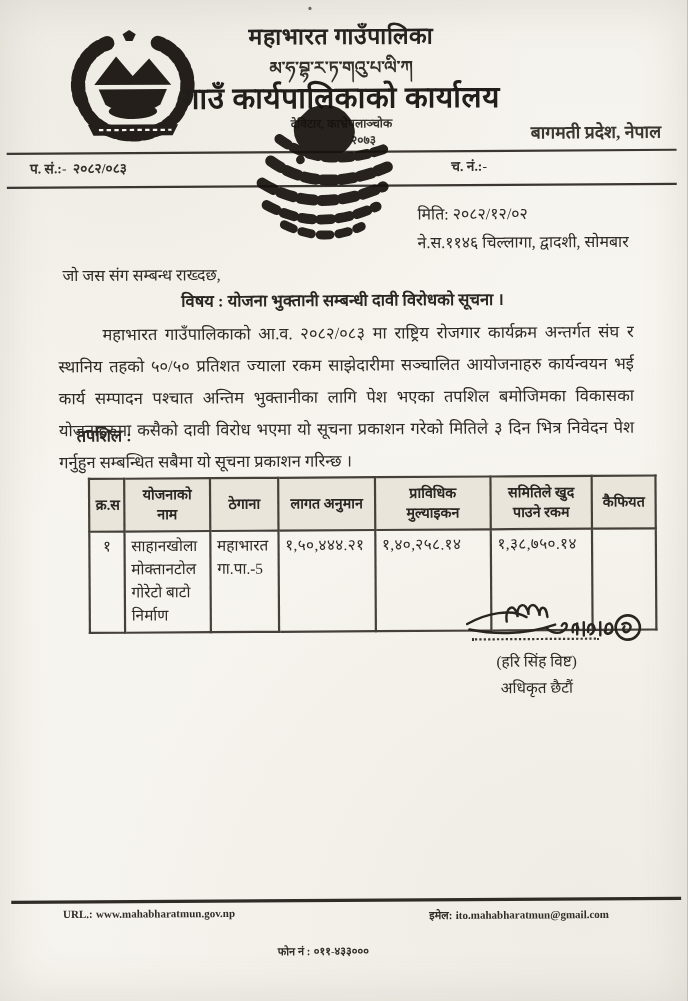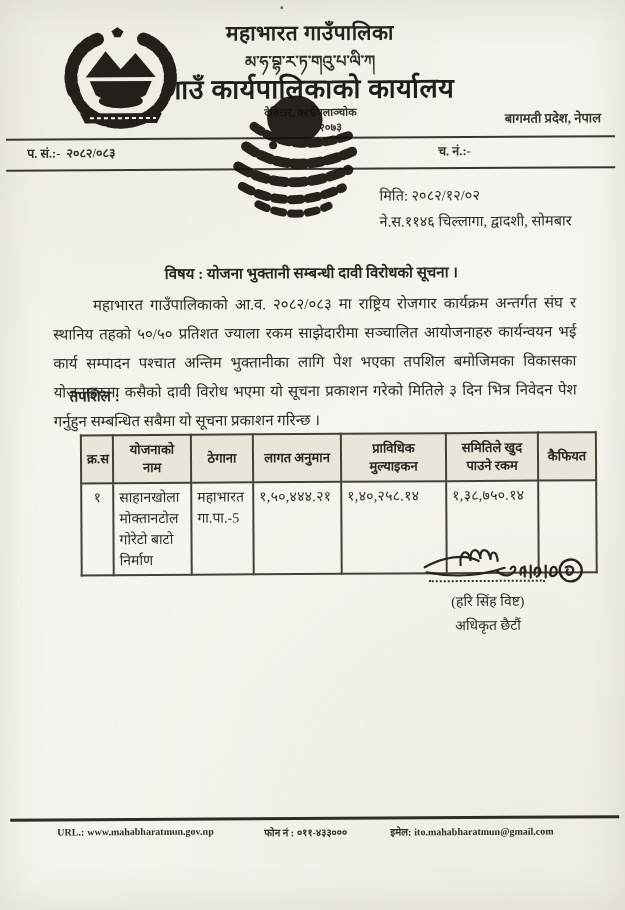--- a/index.html
+++ b/index.html
@@ -18,27 +18,27 @@
   .content{position:absolute;inset:0;transform:rotate(-0.35deg);}
   .abs{position:absolute;}
 
   
   .emblem{left:62px;top:24px;width:122px;height:112px;}
   .muni-name{left:0;right:0;top:18px;text-align:center;font-size:21px;font-weight:700;color:#26221f;letter-spacing:.5px;}
   .muni-tibetan{left:0;right:0;top:44px;text-align:center;font-size:16px;font-weight:600;color:#33302b;}
   .office-name{left:0;right:0;top:69px;text-align:center;font-size:27px;font-weight:700;color:#211d1a;letter-spacing:.5px;}
   .office-address{left:0;right:0;top:104px;text-align:center;font-size:11px;font-weight:700;color:#35312c;}
   .estd{left:40px;right:0;top:119px;text-align:center;font-size:11px;font-weight:600;color:#3a3531;}
-  .province{right:22px;top:110px;font-size:13px;font-weight:700;color:#3a3630;}
+  .province{right:22px;top:110px;font-size:16px;font-weight:700;color:#3a3630;}
   .rule{left:8px;right:8px;height:2px;background:#3b3632;}
   .rule1{top:137px;}
   .rule2{top:168px;}
   .refline{top:143px;font-size:12.5px;font-weight:700;color:#33302b;}
   .refline.left{left:29px;}
-  .refline.right{left:440px;}
+  .refline.right{left:412px;}
   .refline .val{margin-left:6px;font-weight:600;}
   .stamp{left:226px;top:90px;width:146px;height:146px;opacity:.92;}
 
   
   .dateblock{right:52px;top:183px;text-align:left;font-size:14.5px;line-height:26px;color:#2e2a26;}
   .salutation{left:58px;top:238px;font-size:14.5px;color:#2e2a26;}
   .subject{left:0;right:0;top:262px;text-align:center;font-size:15px;font-weight:700;color:#2a2622;}
   .bodypara{
     left:54px;right:48px;top:290px;font-size:15px;line-height:29px;
     text-align:justify;text-indent:40px;color:#2d2925;
@@ -56,21 +56,21 @@
   
   .sig-svg{left:420px;top:542px;width:165px;height:48px;}
   .dotted{left:428px;top:581px;width:116px;border-bottom:2.5px dotted #39342f;}
   .sig-name{left:402px;top:592px;width:170px;text-align:center;font-size:14px;color:#2e2a26;}
   .sig-title{left:402px;top:616px;width:170px;text-align:center;font-size:14px;color:#2e2a26;}
 
   
   .footer-rule{left:8px;right:8px;top:817px;height:3px;background:#2f2b27;}
   .footer-item{top:825px;font-size:10px;font-weight:700;color:#302c28;}
   .f-url{left:55px;}
-  .f-phone{left:262px;}
+  .f-phone{left:250px;margin-top:32px;}
   .f-email{left:388px;}
   .footer-item .val{font-weight:700;margin-left:3px;}
 
   .topdot{left:283px;top:6px;width:3px;height:3px;border-radius:50%;background:#6a645c;}
 </style>
 </head>
 <body>
 
 <div class="page">
   <div class="content">
@@ -124,20 +124,21 @@
         <path d="M18 96 Q64 122 118 98" stroke-width="9" stroke-dasharray="10 7"></path>
         <path d="M34 114 Q70 132 104 116" stroke-width="8" stroke-dasharray="9 8"></path>
       </g>
     </svg>
 
     <div class="abs dateblock">
       <div>मिति: २०८२/१२/०२</div>
       <div>ने.स.११४६ चिल्लागा, द्वादशी, सोमबार</div>
     </div>
 
+    <div class="abs salutation">जो जस संग सम्बन्ध राख्दछ,</div>
     <div class="abs subject">विषय : योजना भुक्तानी सम्बन्धी दावी विरोधको सूचना ।</div>
     <div class="abs bodypara">महाभारत गाउँपालिकाको आ.व. २०८२/०८३ मा राष्ट्रिय रोजगार कार्यक्रम अन्तर्गत संघ र स्थानिय तहको ५०/५० प्रतिशत ज्याला रकम साझेदारीमा सञ्चालित आयोजनाहरु कार्यन्वयन भई कार्य सम्पादन पश्चात अन्तिम भुक्तानीका लागि पेश भएका तपशिल बमोजिमका विकासका योजनाहरुमा कसैको दावी विरोध भएमा यो सूचना प्रकाशन गरेको मितिले ३ दिन भित्र निवेदन पेश गर्नुहुन सम्बन्धित सबैमा यो सूचना प्रकाशन गरिन्छ ।</div>
     <div class="abs details-label">तपशिल :</div>
 
     <table class="detail">
       <colgroup>
         <col style="width:32px">
           <col style="width:78px">
           <col style="width:62px">
           <col style="width:88px">

